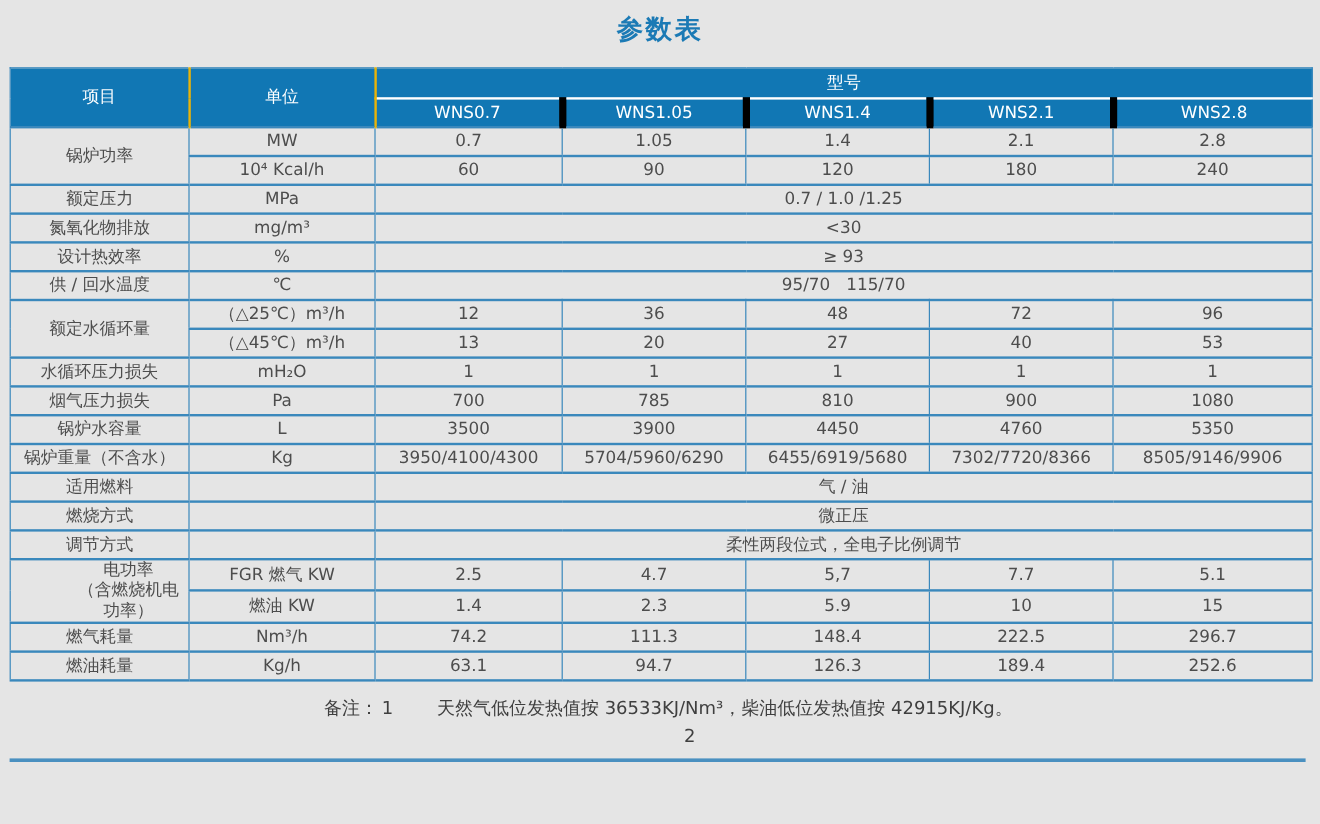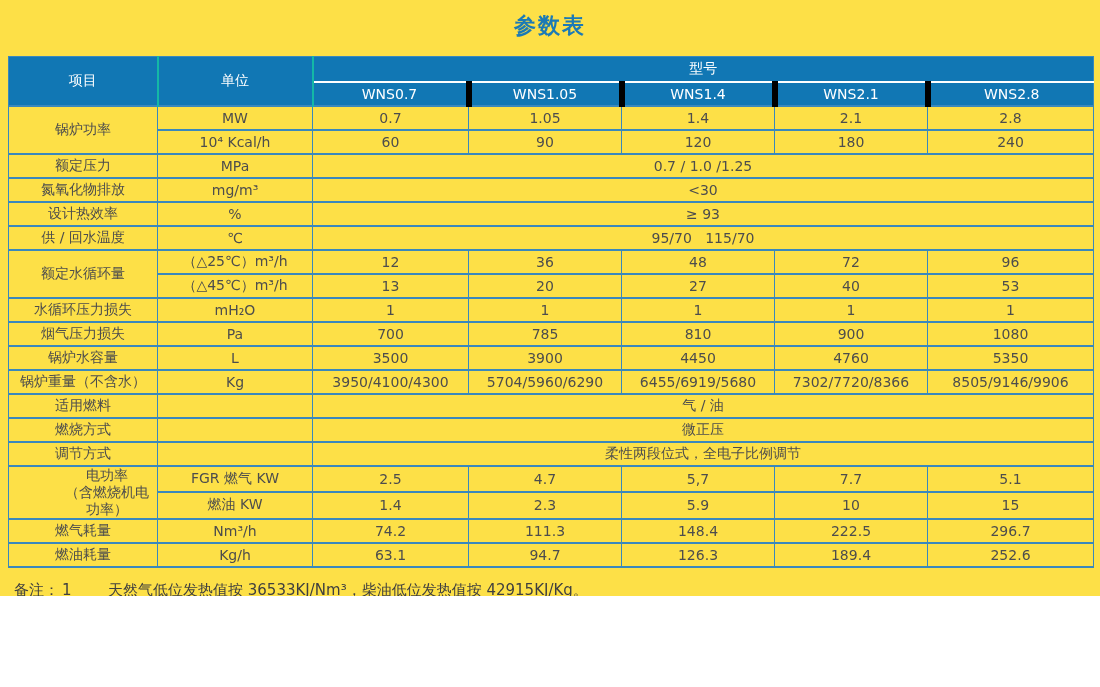--- a/index.html
+++ b/index.html
@@ -1,21 +1,21 @@
 <!DOCTYPE html>
 <html><head>
 <meta charset="utf-8">
 <style>
   * { box-sizing: border-box; }
   html, body { margin: 0; padding: 0; background: #ffffff; }
   body {
     width: 1100px; height: 687px;
     font-family: "DejaVu Sans", "Liberation Sans", sans-serif;
   }
-  .page { position: relative; width: 1100px; height: 596px; overflow: hidden; background: #fde047; }
+  .page { position: relative; width: 1100px; height: 687px; overflow: hidden; background: #e5e5e5; }
 
   .title {
     margin: 12px 0 0 0;
     text-align: center;
     font-size: 22px;
     font-weight: 600;
     letter-spacing: 2px;
     color: #1b7ab5;
     line-height: 28px;
   }
@@ -32,21 +32,21 @@
   
   th {
     background: #1177b4;
     color: #ffffff;
     font-weight: 400;
     font-size: 14px;
     padding: 0 4px;
     text-align: center;
     vertical-align: middle;
   }
-  .th-item, .th-unit { border-right: 2px solid #14b8a6; text-align: center; }
+  .th-item, .th-unit { border-right: 2px solid #eab308; text-align: center; }
   .th-group { height: 25px; }
   .model-row th { border-top: 2px solid #ffffff; height: 24px; }
   .model-row th + th { border-left: 6px solid #000000; }
 
   
   td {
     border: 1px solid #3a88bc;
     border-top-width: 2px;
     border-bottom-width: 2px;
     height: 24px;
@@ -59,21 +59,21 @@
   }
   td.merged { white-space: pre; border-radius: 9px; }
   td.item-multi div { line-height: 17px; margin-left: 48px; }
 
   
   .notes {
     margin: 11px 0 0 14px;
     font-size: 15px;
     color: #3f3f3f;
   }
-  .note-row { display: flex; line-height: 23px; }
+  .note-row { display: flex; line-height: 23px; justify-content: center; }
   .note-label { width: 48px; flex: 0 0 48px; }
   .note-num { width: 22px; flex: 0 0 22px; }
   .note-text { white-space: pre; margin-left: 24px; }
 
   .bottom-rule {
     margin: 7px 0 0 8px;
     width: 1080px;
     height: 3px;
     background: #4a90c0;
   }

